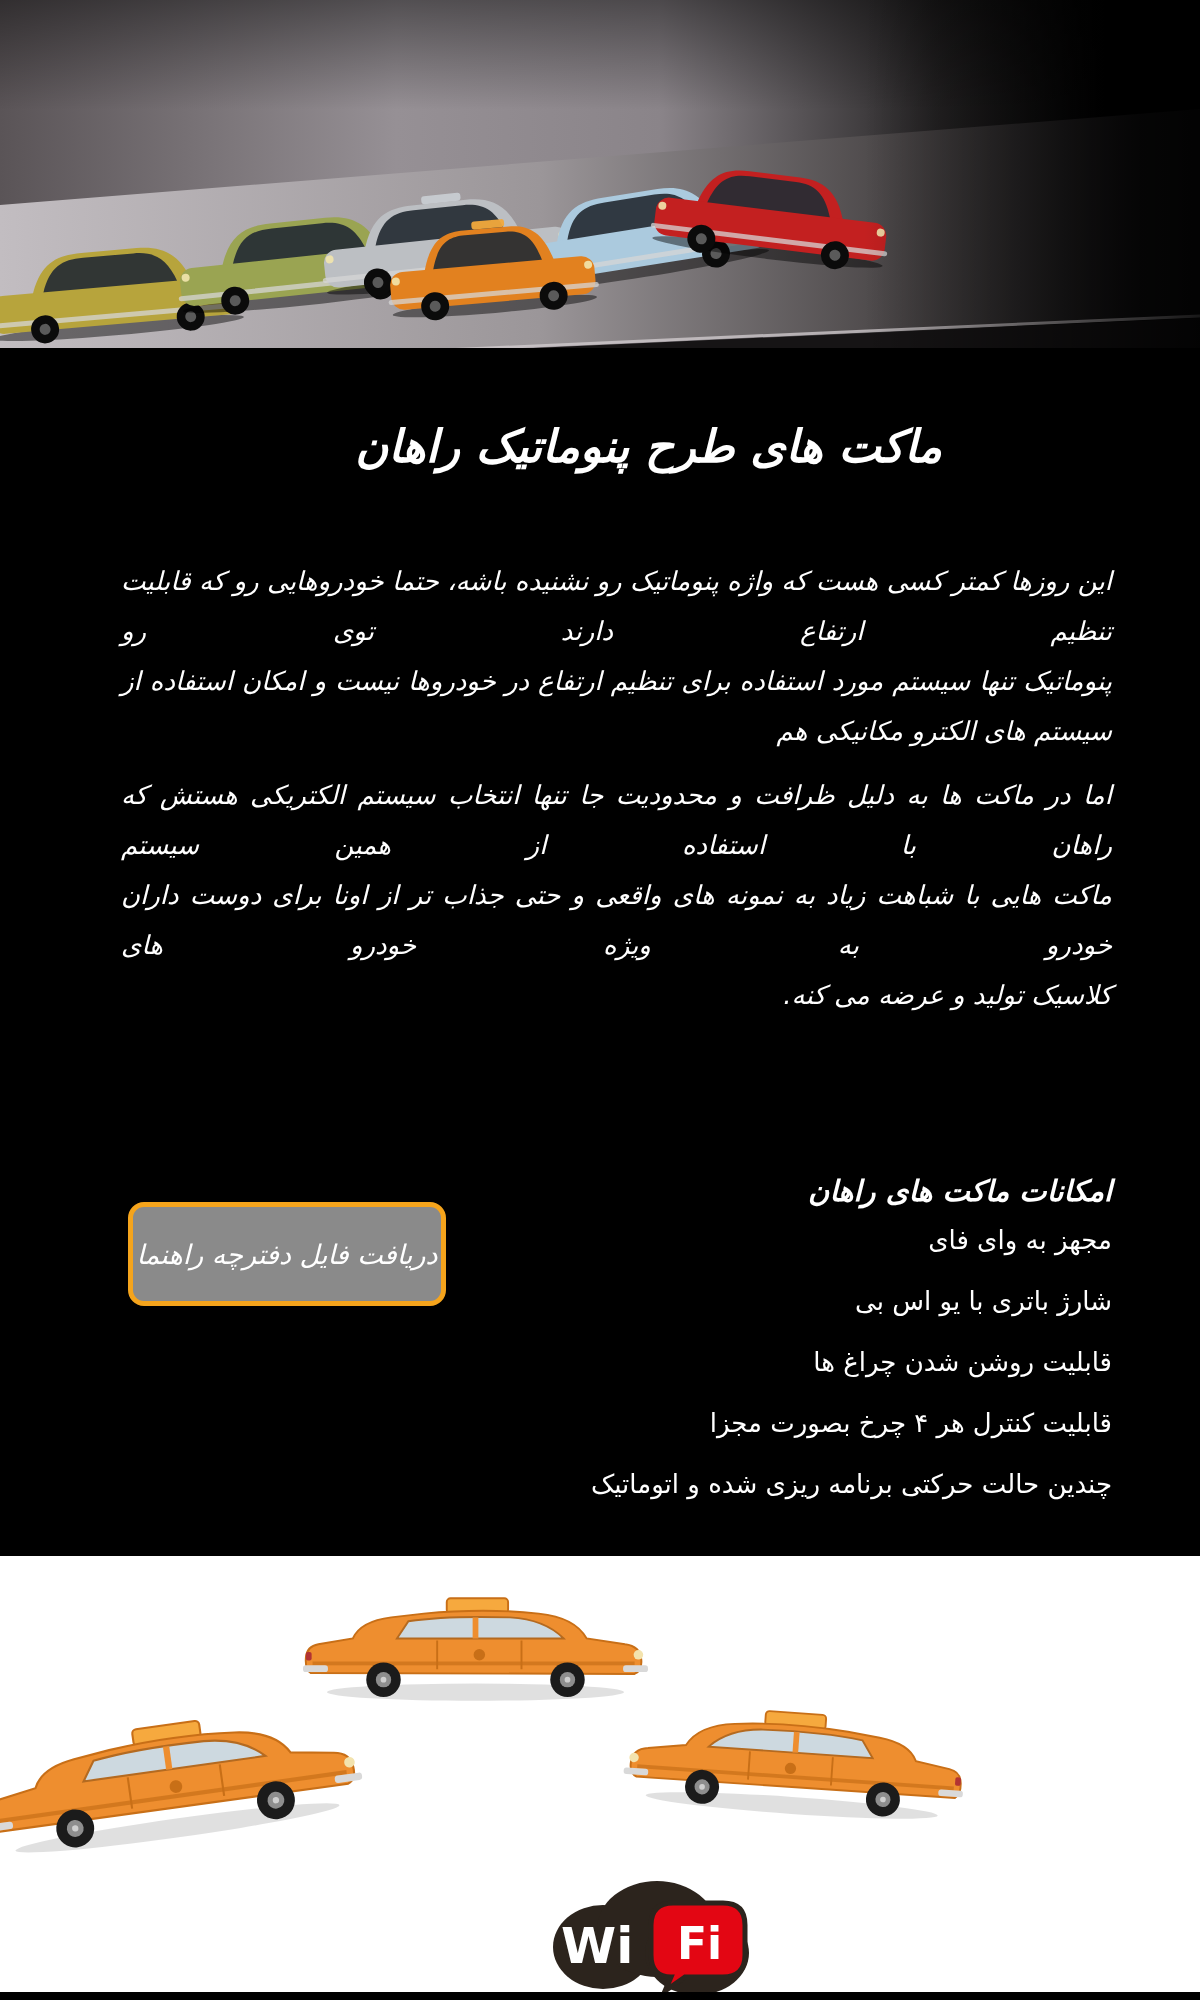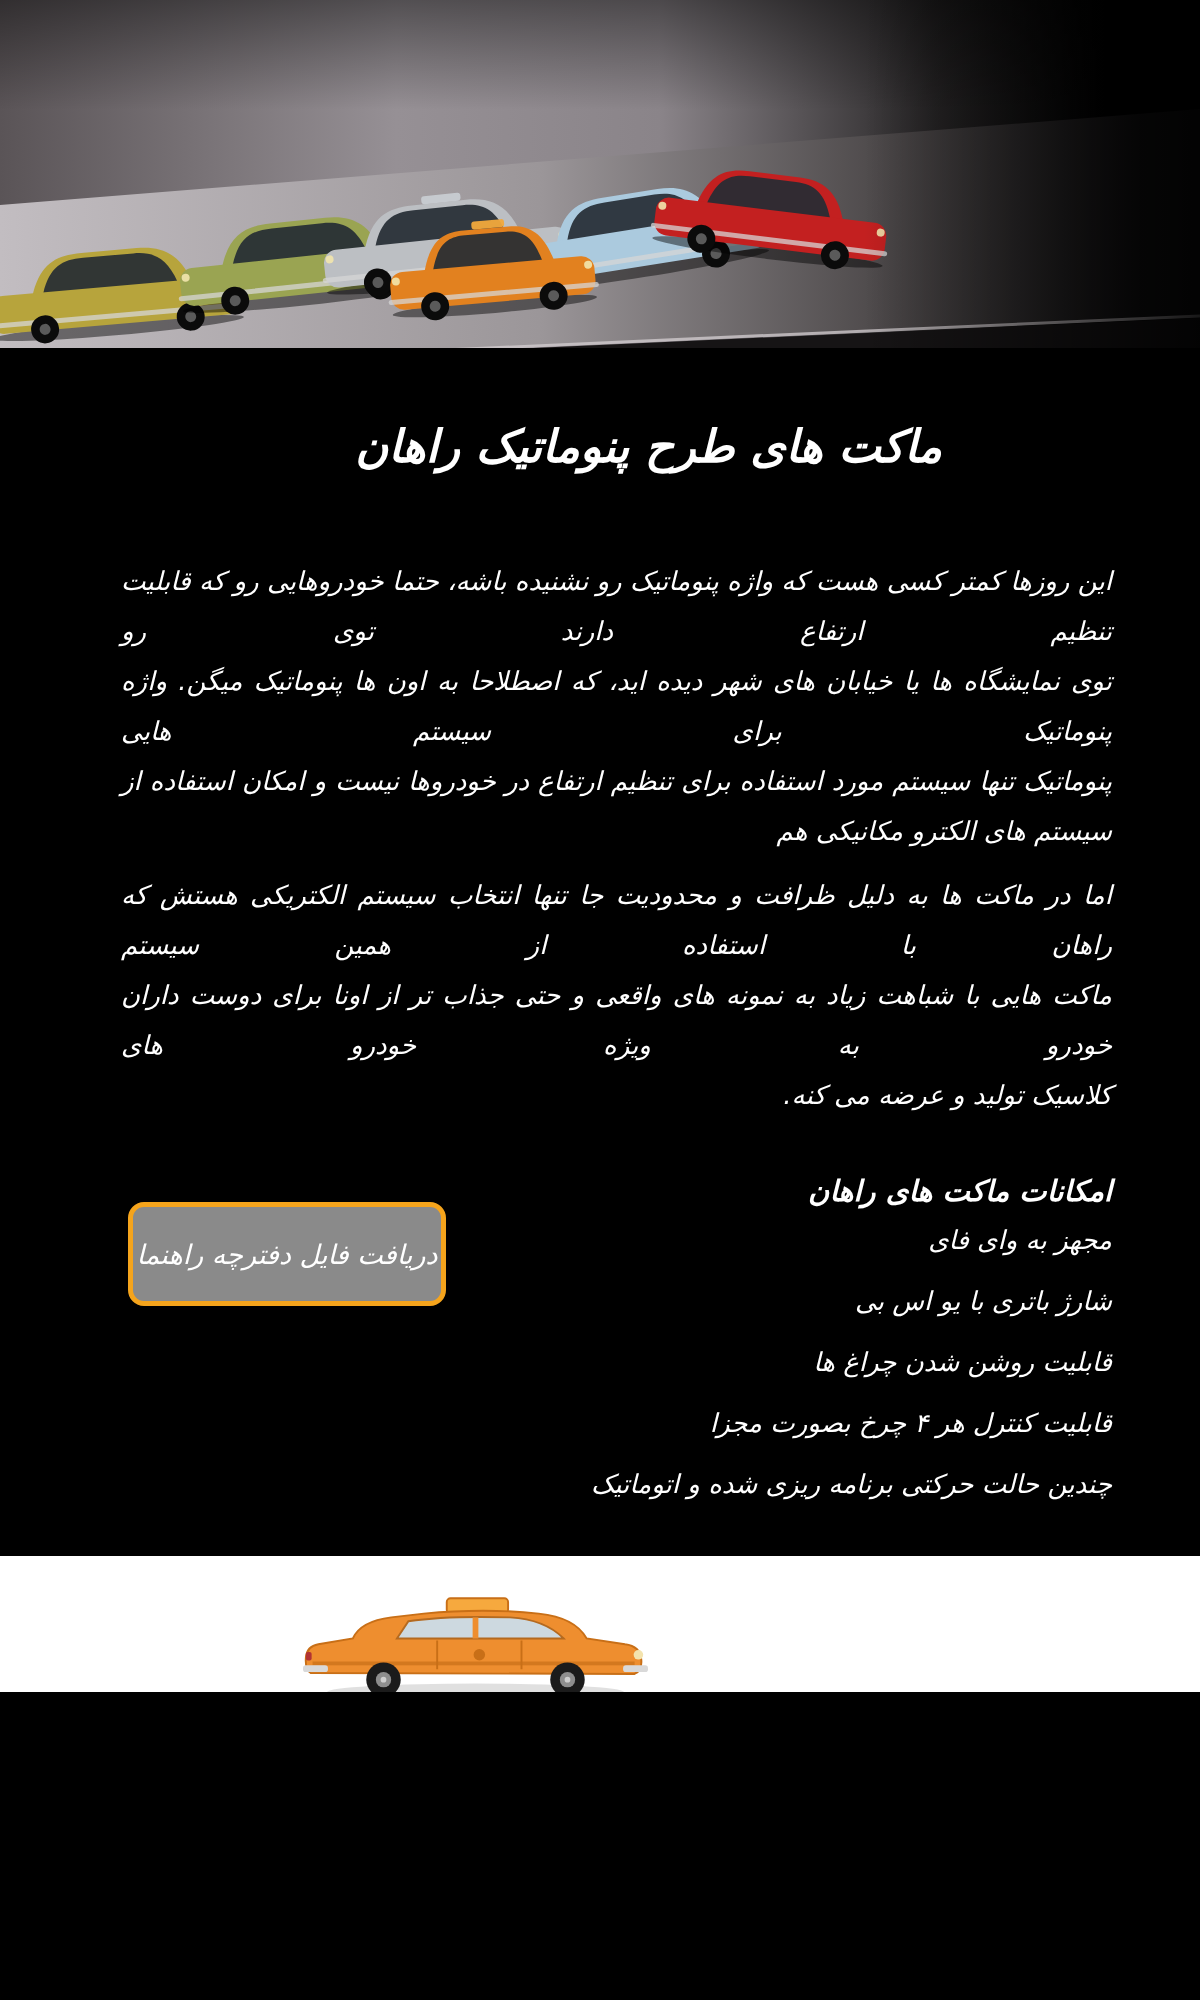--- a/index.html
+++ b/index.html
@@ -7,21 +7,21 @@
     --btn-bg:#8a8a8a;
     --text:#ffffff;
     --taxi:#ee8e2f;
     --taxi-dark:#c86f17;
     --wifi-blob:#2c241d;
     --wifi-red:#e30613;
   }
   *{box-sizing:border-box;}
   html,body{margin:0;padding:0;background:#000;}
   .page{
-    position:relative;width:1200px;height:1692px;margin:0 auto;
+    position:relative;width:1200px;height:1992px;margin:0 auto;
     background:#000;overflow:hidden;
     font-family:"DejaVu Sans",sans-serif;
   }
   
   .hero{position:absolute;top:0;left:0;width:1200px;height:348px;}
   .hero svg{display:block;}
   
   .page-title{
     position:absolute;top:390px;right:258px;
     color:var(--text);font-size:45px;font-weight:bold;font-style:italic;
@@ -38,21 +38,21 @@
     text-align:justify;text-align-last:justify;
   }
   .text-line:last-child{text-align-last:right;}
   .features-title{
     position:absolute;top:1150px;right:88px;
     color:var(--text);font-size:29px;font-weight:bold;font-style:italic;
     direction:rtl;white-space:nowrap;
   }
   .features{
     position:absolute;top:1226px;right:88px;margin:0;padding:0;
-    list-style:none;color:var(--text);font-size:26px;font-style:italic;
+    list-style:none;color:var(--text);font-size:26px;
     direction:rtl;text-align:right;
   }
   .feature{margin-bottom:33px;line-height:28px;white-space:nowrap;}
   .download-btn{
     position:absolute;top:1202px;left:128px;width:318px;height:104px;
     background:var(--btn-bg);border:5px solid var(--accent);border-radius:16px;
     color:var(--text);font-size:27px;font-style:italic;font-family:inherit;
     display:flex;align-items:center;justify-content:center;
     direction:rtl;cursor:pointer;white-space:nowrap;
   }
@@ -192,21 +192,20 @@
       <rect x="0" y="0" width="1200" height="348" fill="url(#fadeRight)"></rect>
     </svg>
   </div>
 
   <h1 class="page-title">ماکت های طرح پنوماتیک راهان</h1>
 
   <div class="bodytext">
     <div class="para">
 
     <div class="text-line">این روزها کمتر کسی هست که واژه پنوماتیک رو نشنیده باشه، حتما خودروهایی رو که قابلیت تنظیم ارتفاع دارند توی رو</div>
-        <div class="text-line">توی نمایشگاه ها یا خیابان های شهر دیده اید، که اصطلاحا به اون ها پنوماتیک میگن. واژه پنوماتیک برای سیستم هایی</div>
         <div class="text-line">پنوماتیک تنها سیستم مورد استفاده برای تنظیم ارتفاع در خودروها نیست و امکان استفاده از سیستم های الکترو مکانیکی هم</div>
       </div>
     <div class="para">
 
     <div class="text-line">اما در ماکت ها به دلیل ظرافت و محدودیت جا تنها انتخاب سیستم الکتریکی هستش که راهان با استفاده از همین سیستم</div>
         <div class="text-line">ماکت هایی با شباهت زیاد به نمونه های واقعی و حتی جذاب تر از اونا برای دوست داران خودرو به ویژه خودرو های</div>
         <div class="text-line">کلاسیک تولید و عرضه می کنه.</div>
       </div>
   </div>
 

